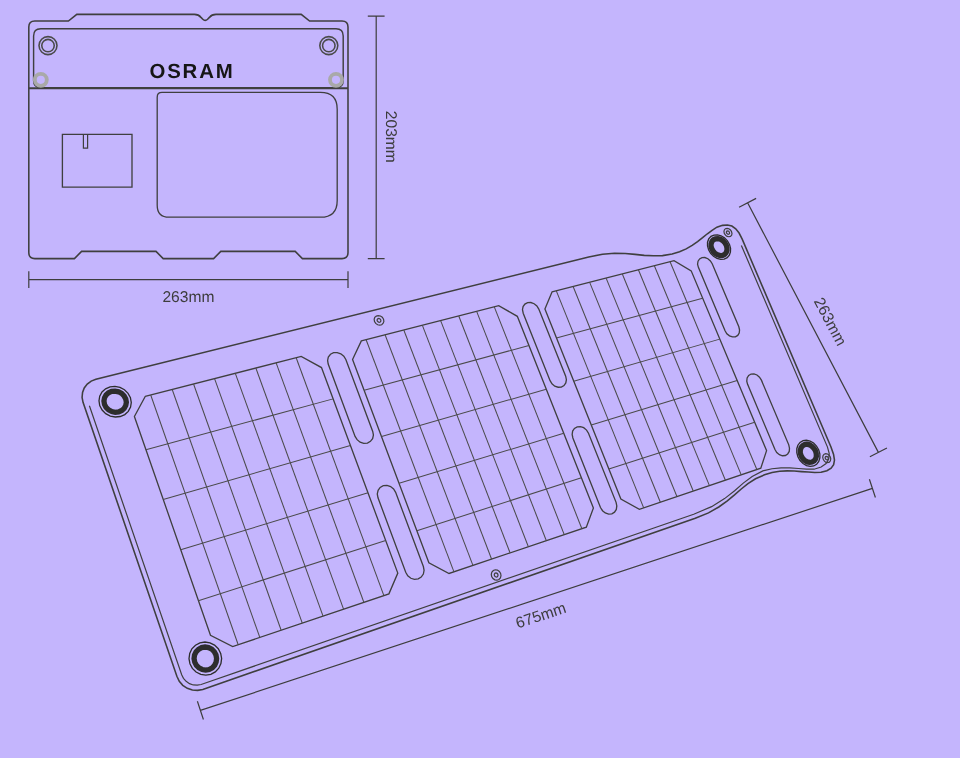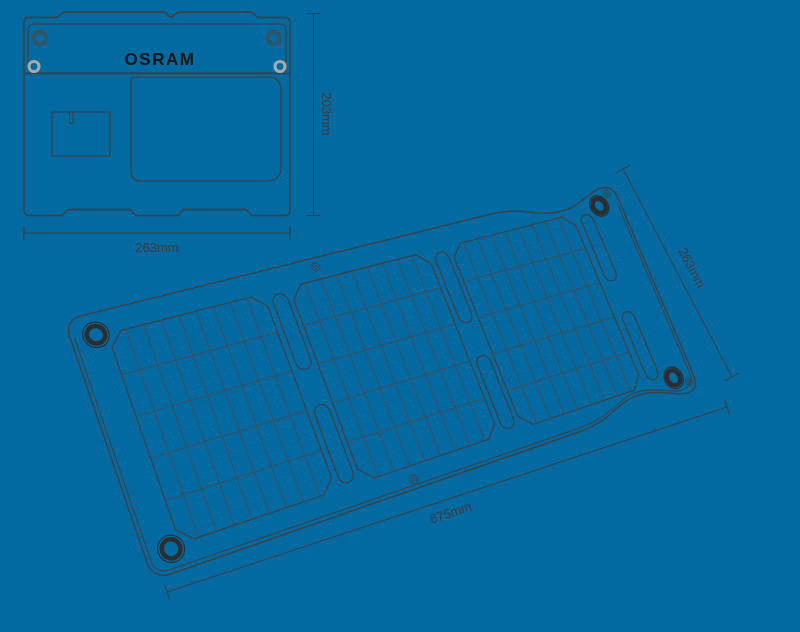--- a/index.html
+++ b/index.html
@@ -1,16 +1,16 @@
 <!DOCTYPE html>
 <html><head>
 <meta charset="utf-8">
 <style>
   html,body{margin:0;padding:0;background:#fff;}
-  .stage{position:relative;width:800px;height:632px;background:#0369a1;overflow:hidden;
+  .stage{position:relative;width:800px;height:632px;background:#c4b5fd;overflow:hidden;
          font-family:"Liberation Sans",sans-serif;}
   svg{display:block;}
   .dim-label{font-size:13px;fill:#3d3d3d;font-family:"Liberation Sans",sans-serif;}
   .brand{font-size:17px;font-weight:800;letter-spacing:1.5px;fill:#161616;
          font-family:"Liberation Sans",sans-serif;}
 </style>
 </head>
 <body>
 
 <div class="stage">

